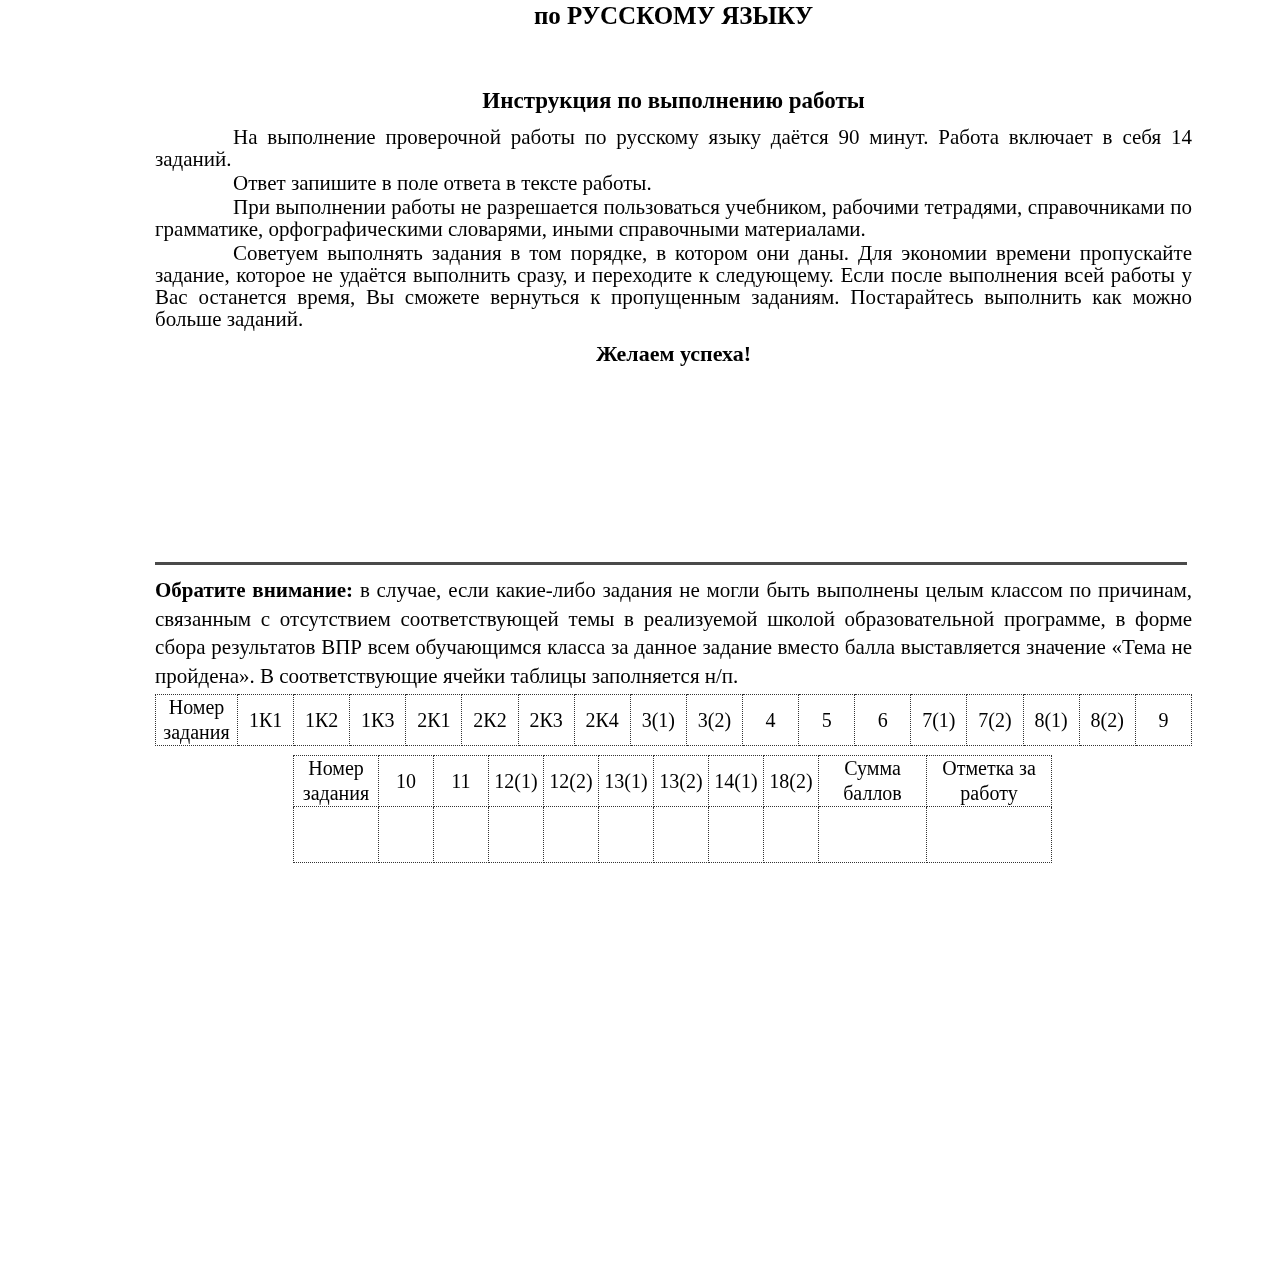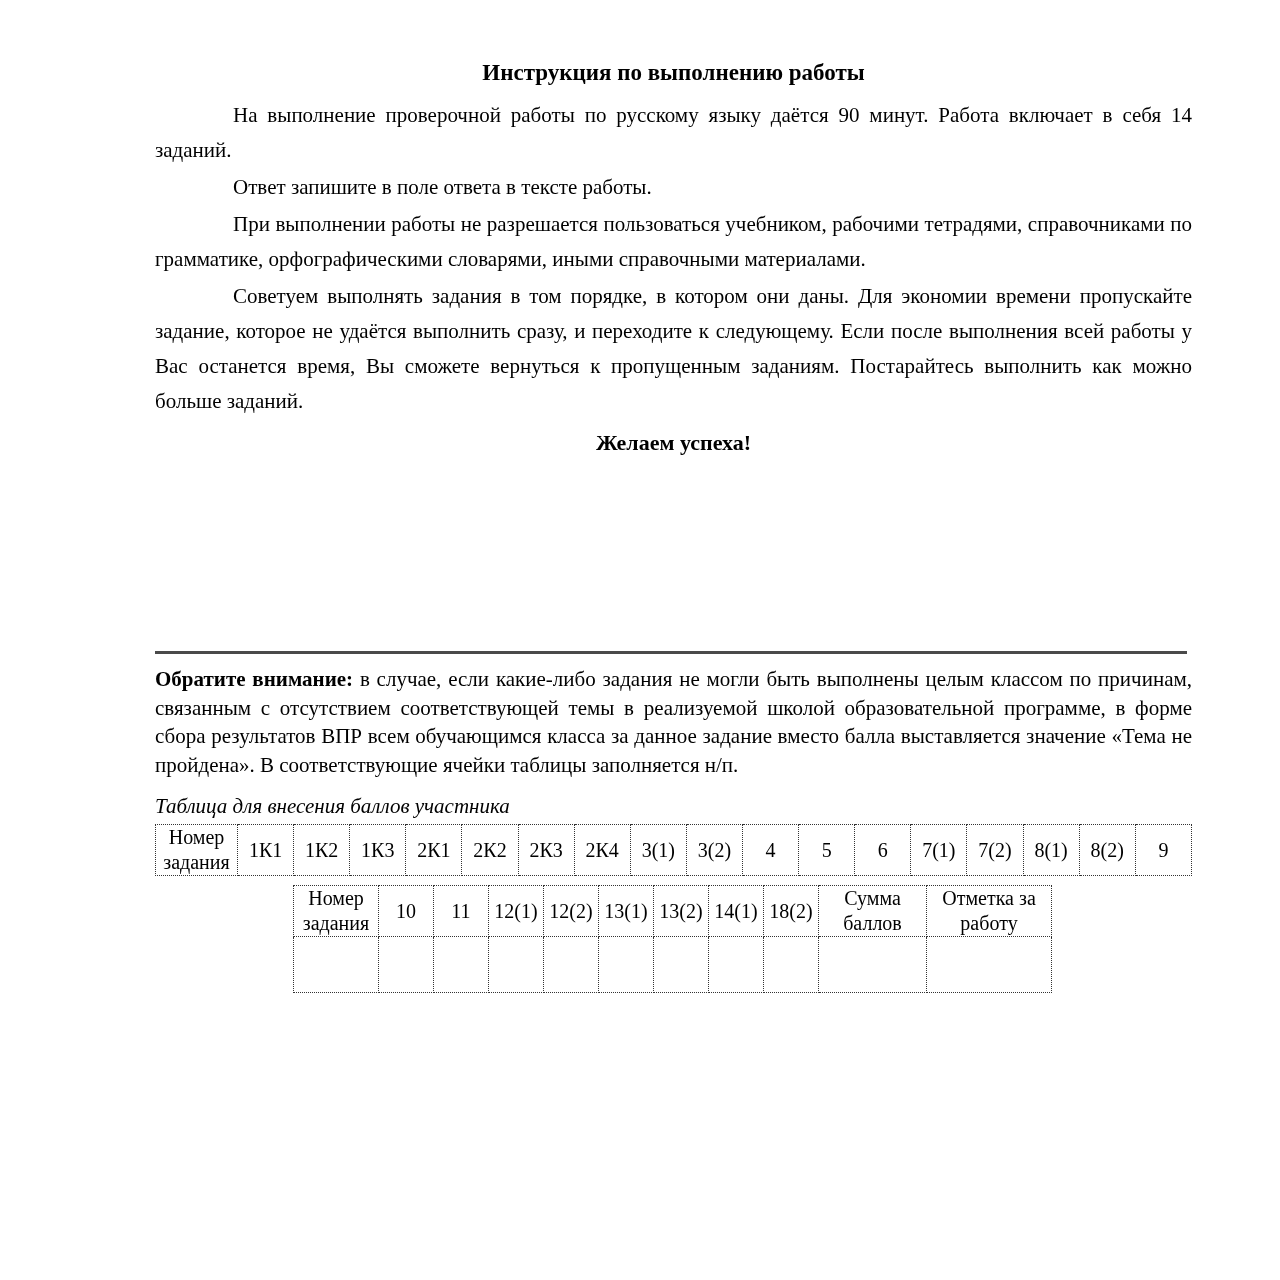--- a/index.html
+++ b/index.html
@@ -19,21 +19,21 @@
     font-weight: bold;
     text-align: center;
     line-height: 28px;
     margin: 0;
   }
   .grade { margin-top: 48px; font-size: 23px; }
   .variant { margin-top: 122px; font-size: 23px; }
   .instr-heading { margin-top: 57px; font-size: 23px; }
   .para {
     font-size: 21px;
-    line-height: 35px;
+    line-height: 22px;
     text-align: justify;
     text-indent: 78px;
     margin: 2px 0 0 0;
   }
   .wish {
     font-size: 22px;
     font-weight: bold;
     text-align: center;
     margin-top: 10px;
     line-height: 28px;
@@ -84,36 +84,36 @@
   #table1 tr.vals td { height: 59px; }
   #table2 { margin-left: 138px; margin-top: 9px; width: 758px; }
   #table2 tr.hdr td { height: 50px; }
   #table2 tr.vals td { height: 55px; }
 </style>
 </head>
 <body>
 
 <div class="page">
 
+  <div class="doc-title">по РУССКОМУ ЯЗЫКУ</div>
   <div class="doc-title instr-heading">Инструкция по выполнению работы</div>
 
   <p class="para" style="margin-top:11px">На выполнение проверочной работы по русскому языку даётся 90 минут. Работа включает в себя 14 заданий.</p>
   <p class="para">Ответ запишите в поле ответа в тексте работы.</p>
   <p class="para">При выполнении работы не разрешается пользоваться учебником, рабочими тетрадями, справочниками по грамматике, орфографическими словарями, иными справочными материалами.</p>
   <p class="para">Советуем выполнять задания в том порядке, в котором они даны. Для экономии времени пропускайте задание, которое не удаётся выполнить сразу, и переходите к следующему. Если после выполнения всей работы у Вас останется время, Вы сможете вернуться к пропущенным заданиям. Постарайтесь выполнить как можно больше заданий.</p>
 
   <div class="wish">Желаем успеха!</div>
 
   <div class="sep-spacer"></div>
   <hr class="separator">
 
 
   <p class="notice"><span class="notice-label">Обратите внимание:</span><span> в случае, если какие-либо задания не могли быть выполнены целым классом по причинам, связанным с отсутствием соответствующей темы в реализуемой школой образовательной программе, в форме сбора результатов ВПР всем обучающимся класса за данное задание вместо балла выставляется значение «Тема не пройдена». В соответствующие ячейки таблицы заполняется н/п.</span></p>
 
-  <div class="table-caption">Таблица для внесения баллов участника</div>
 
   <table class="score" id="table1">
     <colgroup>
       <col class="first">
       <col>
         <col>
         <col>
         <col>
         <col>
         <col>

